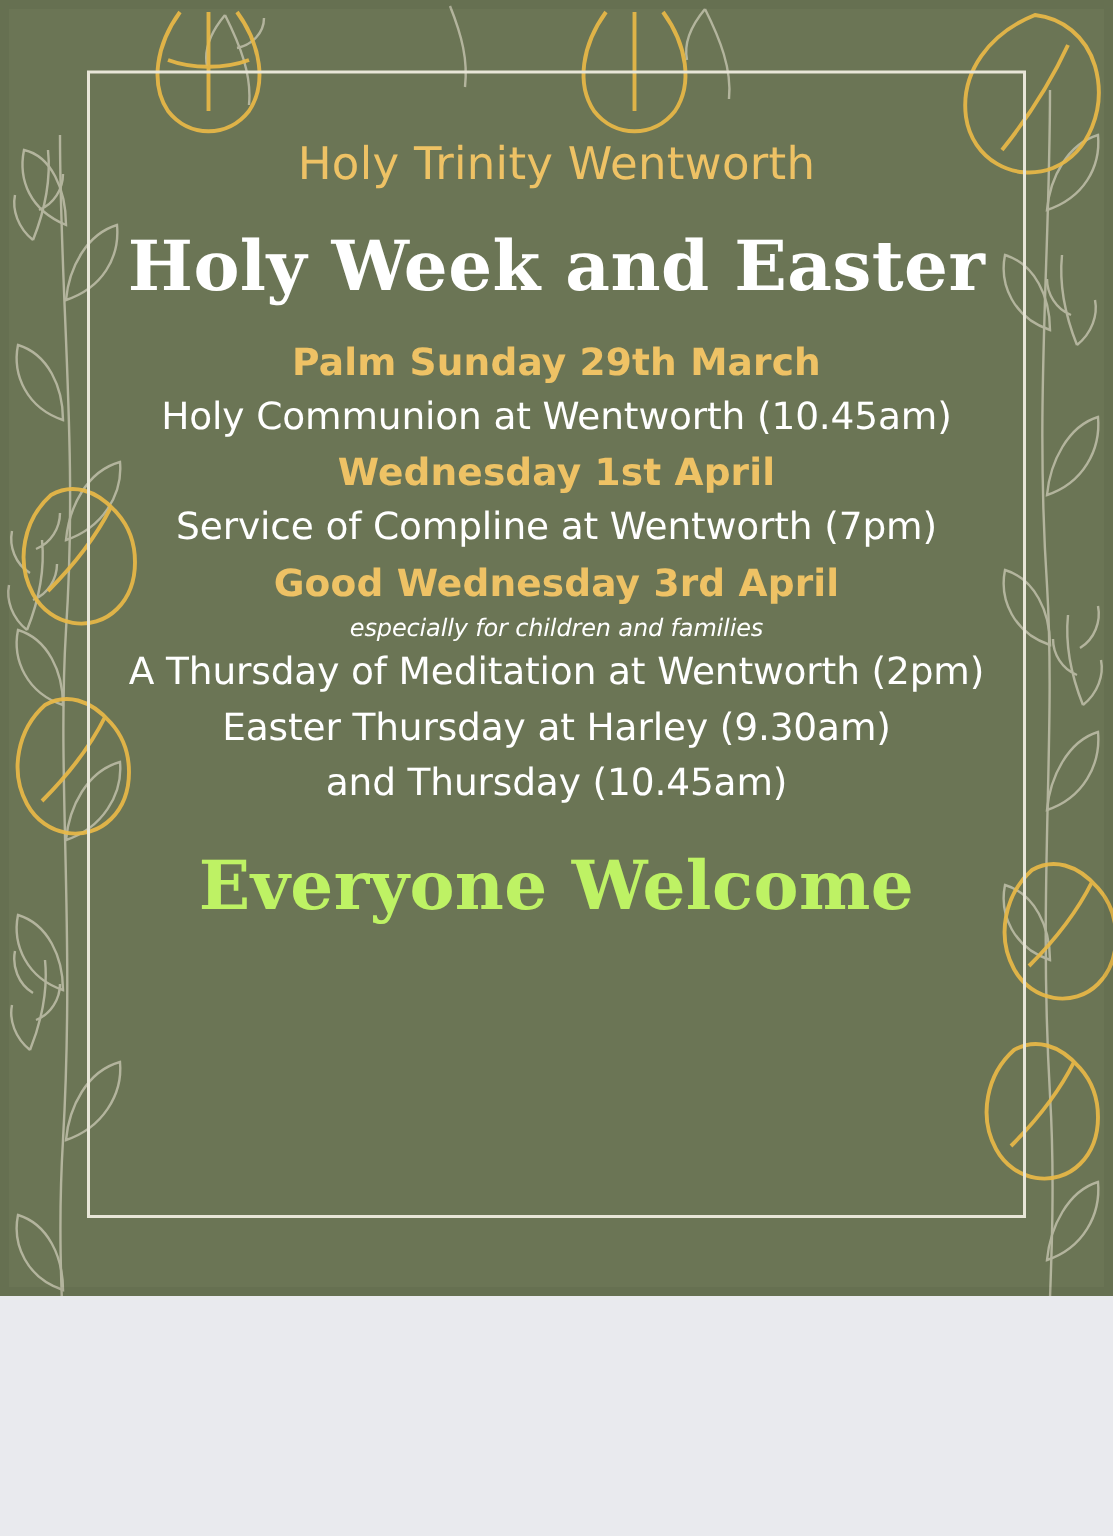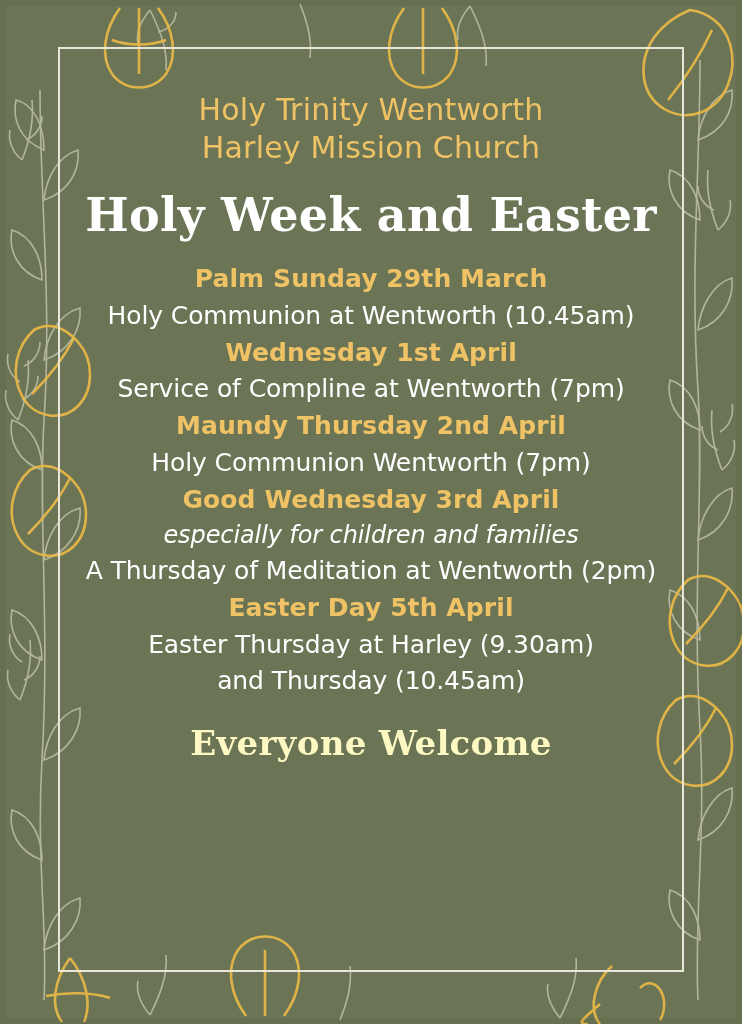--- a/index.html
+++ b/index.html
@@ -10,21 +10,21 @@
   body {
     width: 742px;
     height: 1024px;
     overflow: hidden;
     font-family: "Liberation Sans", sans-serif;
   }
 
   #poster {
     position: relative;
     width: 742px;
-    height: 1024px;
+    height: 864px;
     background: #6b7555;
     overflow: hidden;
   }
 
   
   #poster::after {
     content: "";
     position: absolute;
     inset: 0;
     pointer-events: none;
@@ -102,29 +102,29 @@
     font-weight: 400;
     font-size: 25px;
     line-height: 1.45;
     color: #ffffff;
     letter-spacing: -0.1px;
     text-align: center;
   }
 
   .event-detail.italic {
     font-style: italic;
-    font-size: 24px;
+    font-size: 16px;
   }
 
   .welcome {
     font-family: "DejaVu Serif", "Liberation Serif", serif;
     font-weight: 700;
-    font-size: 34px;
+    font-size: 45px;
     line-height: 1.1;
-    color: #fef9c3;
+    color: #bef264;
     margin-top: 26px;
     letter-spacing: 0.3px;
   }
 </style>
 </head>
 <body>
 
 <div id="poster">
 
   <div class="botanical">
@@ -203,49 +203,43 @@
         <path d="M640 988 C656 972, 672 1000, 660 1020"></path>
       </g>
     </svg>
   </div>
 
   <div class="frame"></div>
 
   <div class="content">
 
     <div class="church-line">Holy Trinity Wentworth</div>
-    <div class="church-line second">Harley Mission Church</div>
 
     <div class="poster-title">Holy Week and Easter</div>
 
     <div class="schedule">
 
       <div class="event">
         <div class="event-date">Palm Sunday 29th March</div>
         <div class="event-detail">Holy Communion at Wentworth (10.45am)</div>
       </div>
 
       <div class="event">
         <div class="event-date">Wednesday 1st April</div>
         <div class="event-detail">Service of Compline at Wentworth (7pm)</div>
       </div>
 
-      <div class="event">
-        <div class="event-date">Maundy Thursday 2nd April</div>
-        <div class="event-detail">Holy Communion Wentworth (7pm)</div>
-      </div>
 
       <div class="event">
         <div class="event-date">Good Wednesday 3rd April</div>
         <div class="event-detail italic">especially for children and families</div>
         <div class="event-detail">A Thursday of Meditation at Wentworth (2pm)</div>
       </div>
 
       <div class="event">
-        <div class="event-date">Easter Day 5th April</div>
         <div class="event-detail">Easter Thursday at Harley (9.30am)</div>
         <div class="event-detail">and Thursday (10.45am)</div>
       </div>
 
     </div>
 
     <div class="welcome">Everyone Welcome</div>
 
   </div>
 </div>

